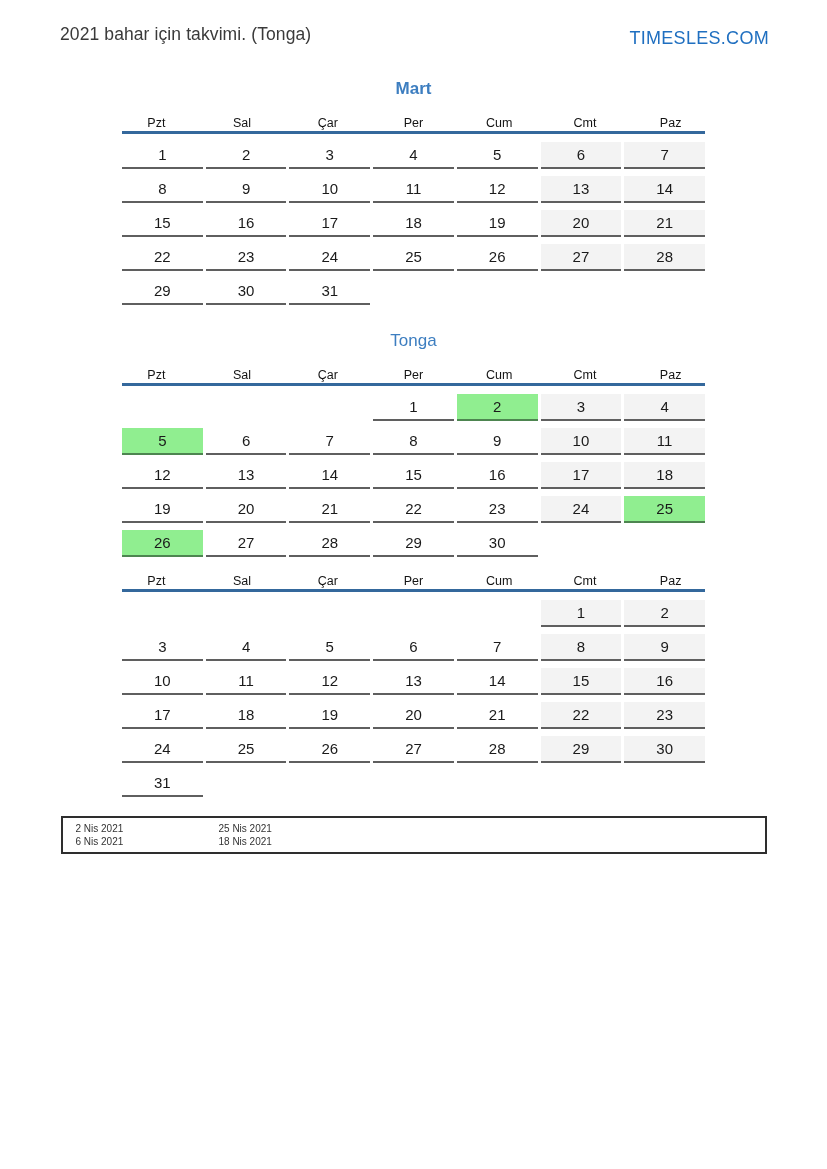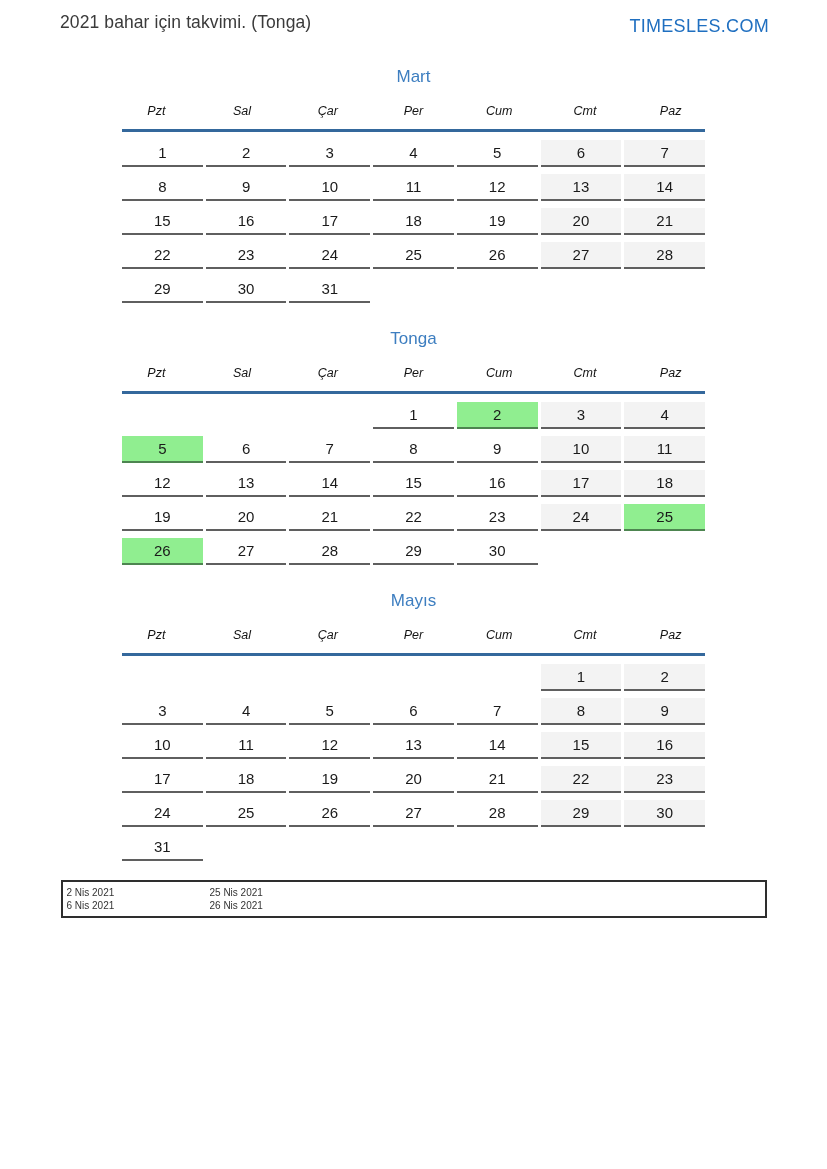--- a/index.html
+++ b/index.html
@@ -6,42 +6,42 @@
     --accent:#3d7ec0; --hline:#34689c; --green:#90ee90; --greenline:#4d8550;
     --weekend:#f3f3f3; --underline:#5f5f5f; --brand:#1f6fc0; --marker:#80e880;
   }
   *{box-sizing:border-box; margin:0; padding:0;}
   html,body{background:#fff;}
   body{
     width:827px; height:1169px; overflow:hidden; position:relative;
     font-family:"Liberation Sans","DejaVu Sans",sans-serif; color:#1a1a1a;
   }
   header{display:flex; justify-content:space-between; align-items:flex-start;
-    padding:12px 58px 0 60px;}
+    padding:24px 58px 0 60px;}
   h1{font-size:17.5px; font-weight:normal; color:#3a3a3a; letter-spacing:0.1px;}
   .brand{font-size:18px; font-weight:500; color:var(--brand); margin-top:4px;
     letter-spacing:0.3px; text-decoration:none; cursor:pointer;}
   #months{width:583px; margin:0 auto;}
   .month-name{font-size:17px; font-weight:normal; color:var(--accent);
     text-align:center; margin-top:26px; line-height:20px;}
-  .month:first-child .month-name{margin-top:30px;}
+  .month:first-child .month-name{margin-top:30px;font-weight:bold;}
   .weekdays{display:grid; grid-template-columns:repeat(7,1fr); gap:17px;
-    margin-top:17px; padding-bottom:11px; border-bottom:3px solid var(--hline);font-style:italic;}
+    margin-top:17px; padding-bottom:1px; border-bottom:3px solid var(--hline);}
   .weekdays span{font-size:12.5px; text-align:center; color:#141414;}
   .grid{display:grid; grid-template-columns:repeat(7,1fr); gap:7px 3px; margin-top:8px;}
   .cell{height:27px; line-height:25px; font-size:15px; text-align:center;
     border-bottom:2px solid var(--underline);}
   .cell.w{background:var(--weekend);}
   .cell.h{background:var(--green); border-bottom-color:var(--greenline);}
   .cell.empty{border-bottom:none; background:transparent;}
   .legend{width:706px; margin:19px auto 0; border:2px solid #2e2e2e;
     display:grid; grid-template-columns:143px 177px 148px 1fr;
     padding:4px 0; font-size:10px; color:#333;}
   .lg-entry{display:flex; align-items:center; line-height:13px; height:13px;}
-  .lg-dates .lg-entry{padding-left:4px;text-align:right;}
+  .lg-dates .lg-entry{padding-left:13px;text-align:right;}
   .bar{display:inline-block; width:3px; height:10px; background:var(--marker);
     margin-right:7px; flex:0 0 3px;}
 </style>
 </head>
 <body>
 
 <div class="page">
   <header>
     <h1>2021 bahar için takvimi. (Tonga)</h1>
     <a class="brand">TIMESLES.COM</a>
@@ -140,21 +140,20 @@
           <div class="cell h">26</div>
           <div class="cell n">27</div>
           <div class="cell n">28</div>
           <div class="cell n">29</div>
           <div class="cell n">30</div>
           <div class="cell empty"></div>
           <div class="cell empty"></div>
         </div>
       </section>
       <section class="month">
-        <h2 class="month-name">Mayıs</h2>
         <div class="weekdays">
           <span>Pzt</span>
           <span>Sal</span>
           <span>Çar</span>
           <span>Per</span>
           <span>Cum</span>
           <span>Cmt</span>
           <span>Paz</span>
         </div>
         <div class="grid">
@@ -204,16 +203,16 @@
       </section>
     </main>
 
   <footer class="legend" id="legend">
       <div class="lg-col lg-dates">
         <div class="lg-entry">2 Nis 2021</div>
         <div class="lg-entry">6 Nis 2021</div>
       </div>
       <div class="lg-col lg-dates">
         <div class="lg-entry">25 Nis 2021</div>
-        <div class="lg-entry">26 Nis 2021</div>
+        <div class="lg-entry">18 Nis 2021</div>
       </div>
     </footer>
 </div>
 
 </body></html>

